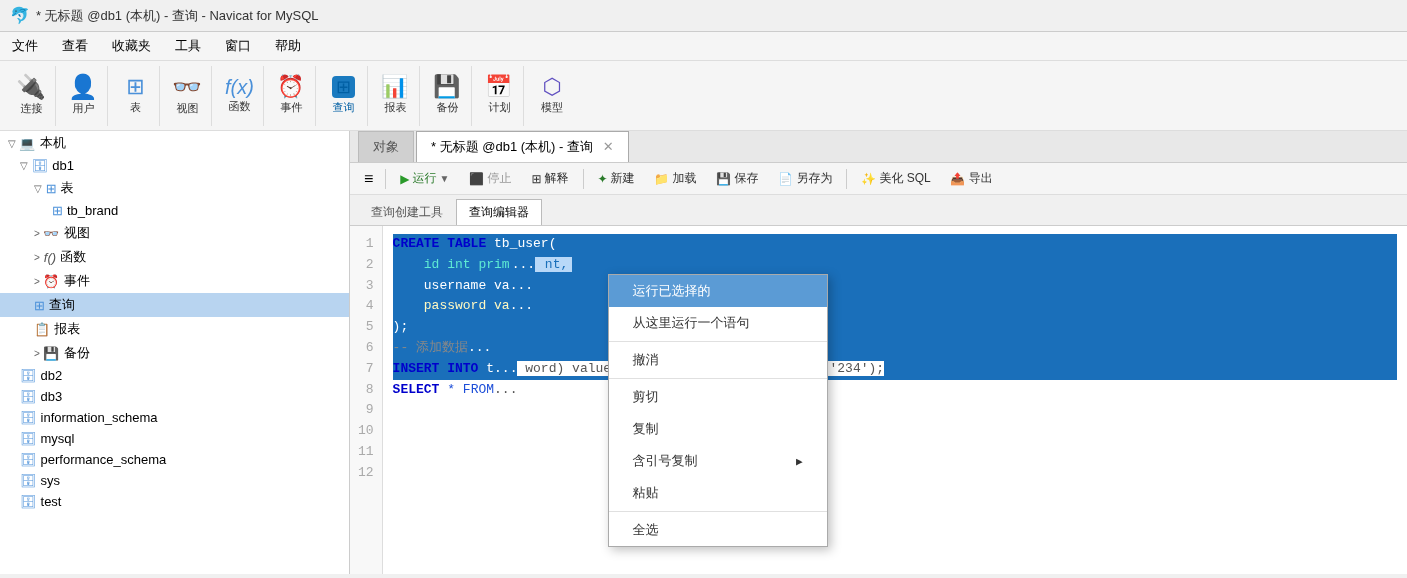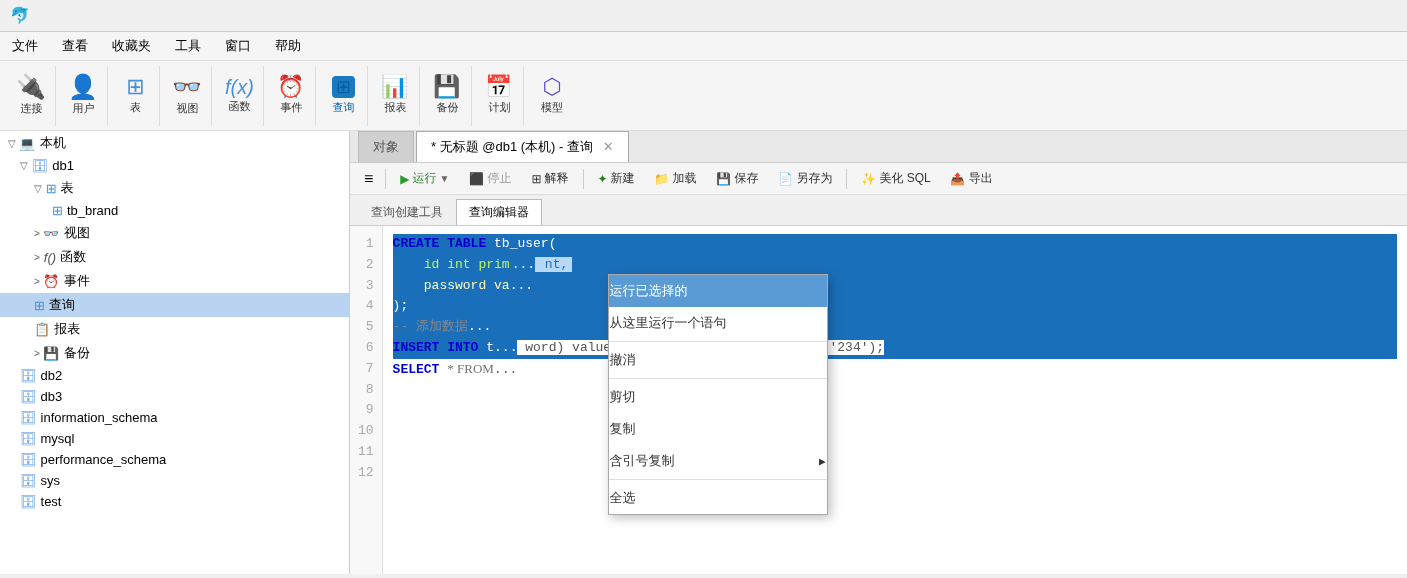--- a/index.html
+++ b/index.html
@@ -183,34 +183,35 @@
       top: 48px;
       left: 225px;
       width: 220px;
       background: white;
       border: 1px solid #aaa;
       box-shadow: 3px 3px 10px rgba(0,0,0,0.25);
       z-index: 100;
       font-size: 13px;
     }
     .ctx-item {
-      padding: 7px 1px;
+      padding: 7px 24px;
       cursor: pointer;
       display: flex; align-items: center; justify-content: space-between;
       color: #333;
     }
     .ctx-item.highlighted { background: #5b9bd5; color: white; }
     .ctx-divider { height: 1px; background: #e0e0e0; margin: 2px 0; }
     .ctx-arrow { font-size: 11px; }
   </style>
 </head>
 <body>
 
 <div class="title-bar">
   <span class="app-icon">🐬</span>
+  <span>* 无标题 @db1 (本机) - 查询 - Navicat for MySQL</span>
 </div>
 
 <div class="menu-bar">
   <span>文件</span>
   <span>查看</span>
   <span>收藏夹</span>
   <span>工具</span>
   <span>窗口</span>
   <span>帮助</span>
 </div>
@@ -417,28 +418,29 @@
         <div>6</div>
         <div>7</div>
         <div>8</div>
         <div>9</div>
         <div>10</div>
         <div>11</div>
         <div>12</div>
       </div>
       <div class="code-lines" style="position:relative;">
         <div class="code-line selected"><span style="color:#0000cc; font-weight:bold;">CREATE TABLE</span> <span style="color:#fff;">tb_user(</span></div>
-        <div class="code-line selected"><span style="color:#bef264;">    id int prim</span><span style="background:#1a6fba; color:white; position:relative; right:-2px;">...</span><span style="color:#1a6fba; background:#b8d8f8; padding:0 4px;"> nt,</span></div>
+        <div class="code-line selected"><span style="color:#5eead4;">    id int prim</span><span style="background:#1a6fba; color:white; position:relative; right:-2px;">...</span><span style="color:#1a6fba; background:#b8d8f8; padding:0 4px;"> nt,</span></div>
+        <div class="code-line selected"><span style="color:#fff;">    username va</span><span>...</span></div>
         <div class="code-line selected"><span style="color:#fef9c3;">    password va</span><span>...</span></div>
         <div class="code-line selected"><span style="color:#fff;">);</span></div>
         <div class="code-line"></div>
         <div class="code-line selected"><span class="hl-comment">-- 添加数据</span><span style="color:#fff;">...</span></div>
         <div class="code-line selected"><span style="color:#0000cc; font-weight:bold;margin-top:21px;">INSERT INTO</span> <span style="color:#fff;">t</span><span style="color:#fff;">...</span><span style="color:#555; background:#fff;"> word) values('zhangsan','123'),('lisi','234');</span></div>
         <div class="code-line"></div>
-        <div class="code-line"><span style="color:#0000cc; font-weight:bold;">SELECT</span> <span style="color:#737373;font-family:Liberation Serif, serif;">* FROM</span><span style="color:#555;">...</span></div>
+        <div class="code-line"><span style="color:#0000cc; font-weight:bold;">SELECT</span> <span style="color:#1d4ed8;">* FROM</span><span style="color:#555;">...</span></div>
         <div class="code-line"></div>
 
         <div class="context-menu">
           <div class="ctx-item highlighted">
             <span>运行已选择的</span>
           </div>
           <div class="ctx-item">
             <span>从这里运行一个语句</span>
           </div>
           <div class="ctx-divider"></div>
@@ -449,20 +451,23 @@
           <div class="ctx-item">
             <span>剪切</span>
           </div>
           <div class="ctx-item">
             <span>复制</span>
           </div>
           <div class="ctx-item" style="justify-content:space-between;">
             <span>含引号复制</span>
             <span class="ctx-arrow">▶</span>
           </div>
+          <div class="ctx-item">
+            <span>粘贴</span>
+          </div>
           <div class="ctx-divider"></div>
           <div class="ctx-item">
             <span>全选</span>
           </div>
         </div>
       </div>
     </div>
   </div>
 </div>
 

